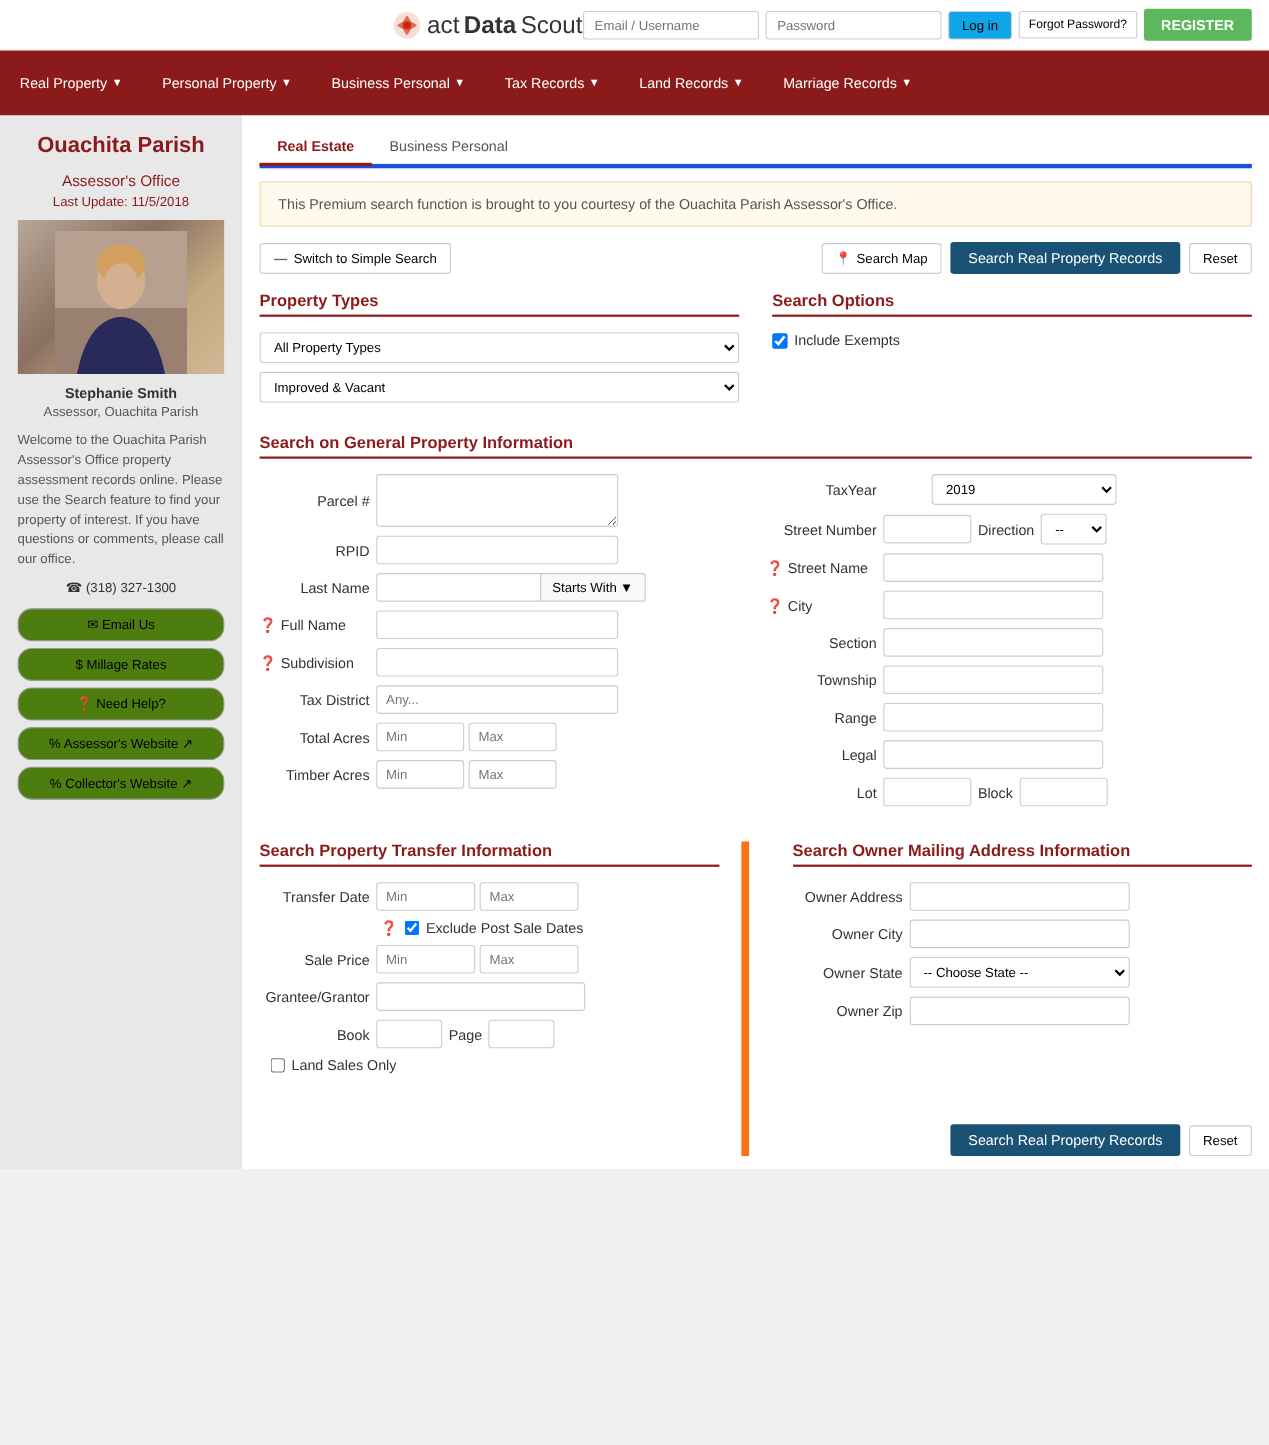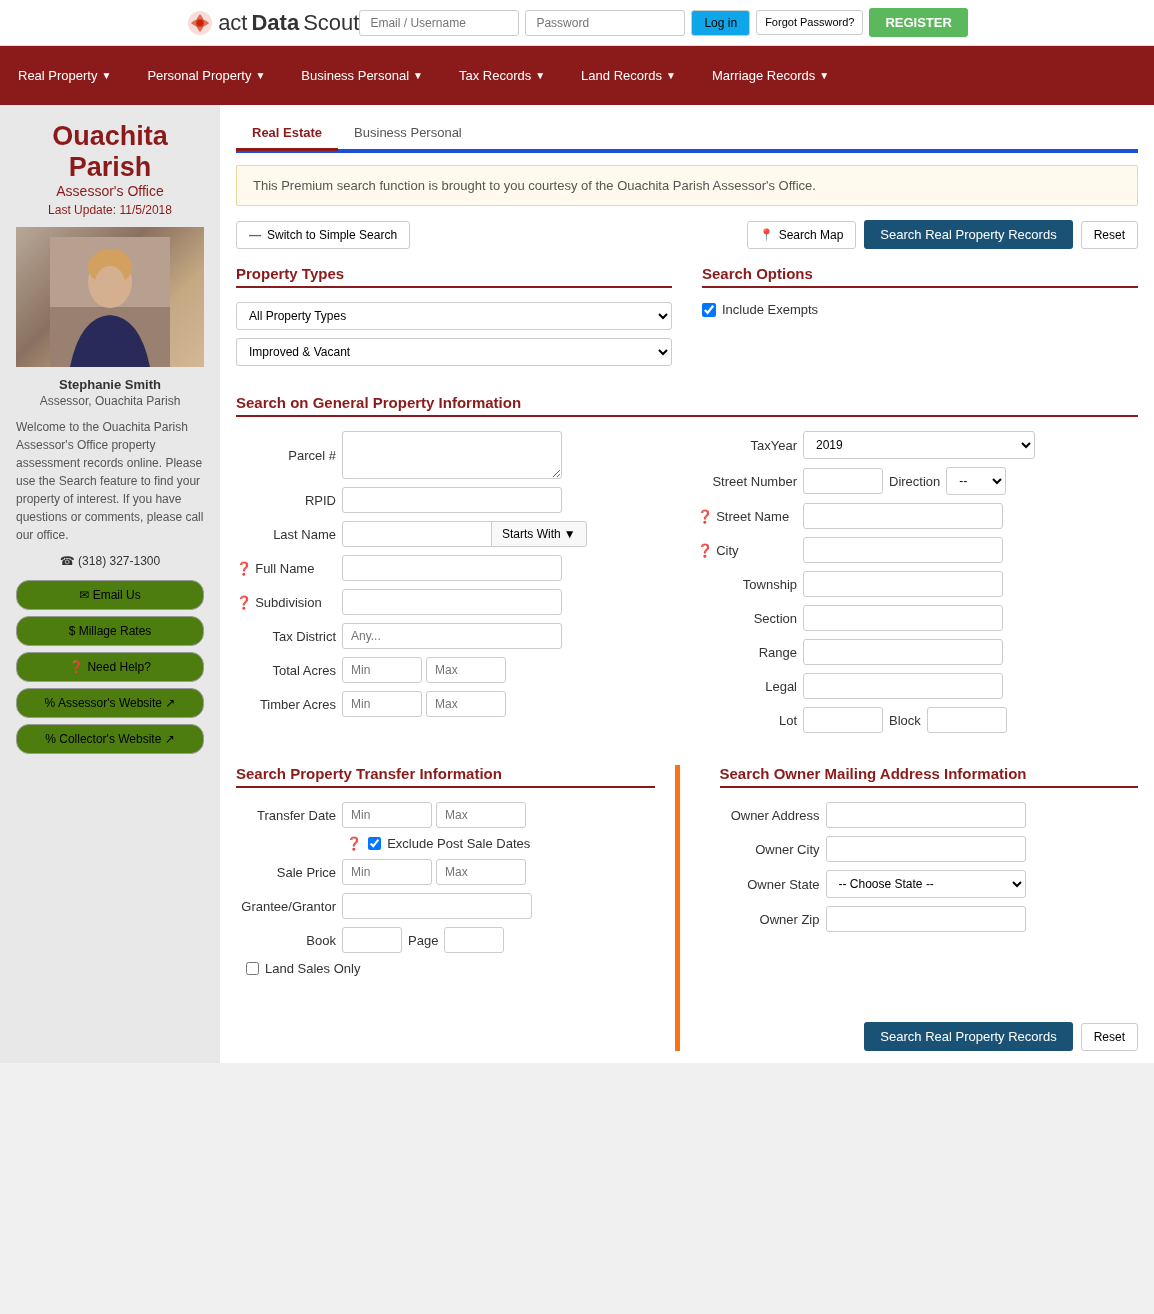--- a/index.html
+++ b/index.html
@@ -1,19 +1,19 @@
 <!DOCTYPE html>
 <html><head>
   <meta charset="utf-8">
   <style>
     * { box-sizing: border-box; margin: 0; padding: 0; }
     body { font-family: Arial, sans-serif; font-size: 13px; background: #f0f0f0; color: #333; }
 
     
-    .header { background: #fff; padding: 8px 16px; display: flex; align-items: center; justify-content: center; border-bottom: 1px solid #ddd; }
+    .header { background: #fff; padding: 8px 16px; display: flex; align-items: center; justify-content: flex-end; border-bottom: 1px solid #ddd; }
     .logo { display: flex; align-items: center; gap: 4px; }
     .logo-act { font-size: 22px; color: #333; font-weight: normal; }
     .logo-data { font-size: 22px; color: #333; font-weight: bold; }
     .logo-scout { font-size: 22px; color: #333; font-weight: normal; }
     .logo-icon { width: 28px; height: 28px; }
     .header-right { display: flex; align-items: center; gap: 6px; }
     .header-input { border: 1px solid #ccc; border-radius: 3px; padding: 5px 10px; font-size: 12px; width: 160px; color: #999; }
     .btn-login { border: 1px solid #ccc; background: #0ea5e9; padding: 5px 12px; border-radius: 3px; font-size: 12px; cursor: pointer; }
     .btn-forgot { border: 1px solid #ccc; background: #fff; padding: 5px 8px; border-radius: 3px; font-size: 11px; cursor: pointer; line-height: 1.2; text-align: center; }
     .btn-register { background: #5cb85c; color: #fff; border: none; padding: 7px 16px; border-radius: 3px; font-size: 13px; font-weight: bold; cursor: pointer; }
@@ -21,21 +21,21 @@
     
     .nav { background: #8b1a1a; display: flex; align-items: center; }
     .nav-item { color: #fff; padding: 22px 18px; font-size: 13px; cursor: pointer; display: flex; align-items: center; gap: 4px; white-space: nowrap; }
     .nav-arrow { font-size: 10px; }
 
     
     .main { display: flex; min-height: 900px; }
 
     
     .sidebar { width: 220px; background: #e8e8e8; padding: 16px; flex-shrink: 0; }
-    .sidebar-title { color: #8b1a1a; font-size: 27px; font-weight: bold; text-align: center; margin-bottom: 0; }
+    .sidebar-title { color: #8b1a1a; font-size: 20px; font-weight: bold; text-align: center; margin-bottom: 12px; }
     .sidebar-subtitle { color: #8b1a1a; font-size: 14px; text-align: center; margin-bottom: 4px; }
     .sidebar-update { color: #333; font-size: 12px; text-align: center; margin-bottom: 10px; }
     .sidebar-update span { color: #8b1a1a; }
     .sidebar-photo { width: 100%; height: 140px; background: #ccc; margin-bottom: 10px; overflow: hidden; display: flex; align-items: center; justify-content: center; }
     .sidebar-photo-placeholder { width: 100%; height: 100%; background: linear-gradient(135deg, #b8a898 0%, #8a7060 40%, #c4a882 70%, #d4b896 100%); display: flex; align-items: flex-end; justify-content: center; }
     .sidebar-name { font-weight: bold; text-align: center; font-size: 13px; margin-bottom: 2px; }
     .sidebar-role { text-align: center; font-size: 12px; color: #555; margin-bottom: 10px; }
     .sidebar-desc { font-size: 12px; line-height: 1.5; color: #555; margin-bottom: 10px; }
     .sidebar-phone { text-align: center; font-size: 12px; margin-bottom: 12px; }
     .sidebar-btn { display: block; width: 100%; border: 1px solid #999; background: #4d7c0f; padding: 7px 10px; border-radius: 13px; font-size: 12px; cursor: pointer; margin-bottom: 6px; text-align: center; }
@@ -104,21 +104,21 @@
     .checkbox-row { display: flex; align-items: center; gap: 6px; font-size: 13px; margin-bottom: 6px; padding-left: 10px; }
     .checkbox-row input { width: 13px; height: 13px; }
     .direction-label { font-size: 13px; }
 
     
     .bottom-toolbar { display: flex; justify-content: flex-end; align-items: center; gap: 8px; margin-top: 20px; padding-top: 10px; }
 
     
     .sub-sections { display: flex; gap: 30px; }
 
-    .transfer-col { flex: 1; border-right: 5px solid #f97316; padding-right: 20px; }
+    .transfer-col { flex: 1; border-right: 7px solid #f97316; padding-right: 20px; }
     .mailing-col { flex: 1; padding-left: 10px; }
   </style>
 </head>
 <body>
 
 <div class="header">
   <div class="logo">
 
     <svg class="logo-icon" viewBox="0 0 28 28" xmlns="http://www.w3.org/2000/svg">
       <circle cx="14" cy="14" r="12" fill="#cc2200" opacity="0.15"></circle>
@@ -319,21 +319,21 @@
               <input class="form-input" type="text" placeholder="Min" style="width: 80px;">
               <input class="form-input" type="text" placeholder="Max" style="width: 80px;">
             </div>
           </div>
         </div>
 
         <div class="form-col">
 
           <div class="form-row">
             <span class="form-label">TaxYear</span>
-            <select style="width:232px;">
+            <select style="width:168px;margin-left:44px;">
               <option>2019</option>
               <option>2018</option>
               <option>2017</option>
               <option>2016</option>
             </select>
           </div>
 
           <div class="form-row">
             <span class="form-label">Street Number</span>
             <input class="form-input" type="text" style="width: 80px;">
@@ -361,26 +361,26 @@
 
           <div class="form-row">
             <span class="form-label form-label-help">
               <span class="help-icon">❓</span>
               <span>City</span>
             </span>
             <input class="form-input" type="text" style="width: 200px;">
           </div>
 
           <div class="form-row">
+            <span class="form-label">Section</span>
+            <input class="form-input" type="text" style="width: 200px;">
+          </div>
+
+          <div class="form-row">
             <span class="form-label">Township</span>
-            <input class="form-input" type="text" style="width: 200px;">
-          </div>
-
-          <div class="form-row">
-            <span class="form-label">Section</span>
             <input class="form-input" type="text" style="width: 200px;">
           </div>
 
           <div class="form-row">
             <span class="form-label">Range</span>
             <input class="form-input" type="text" style="width: 200px;">
           </div>
 
           <div class="form-row">
             <span class="form-label">Legal</span>

